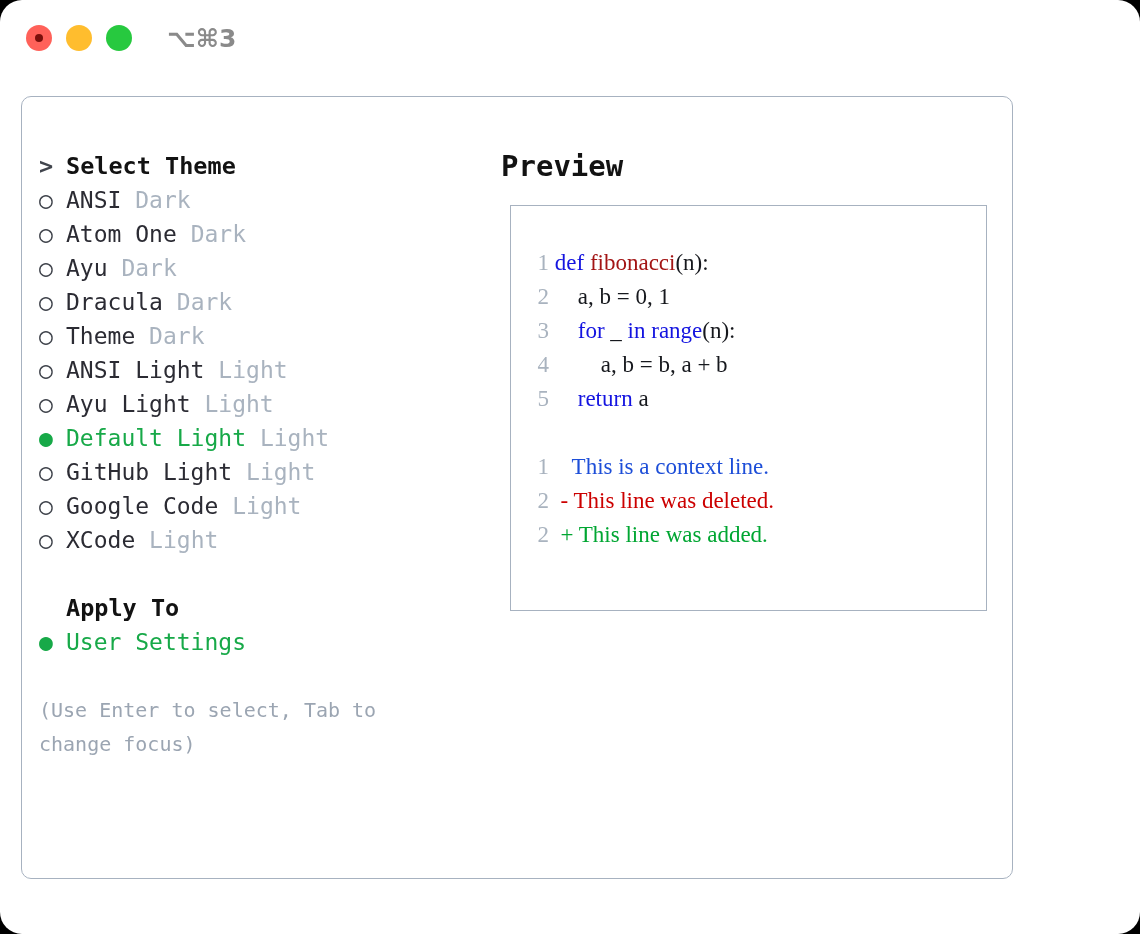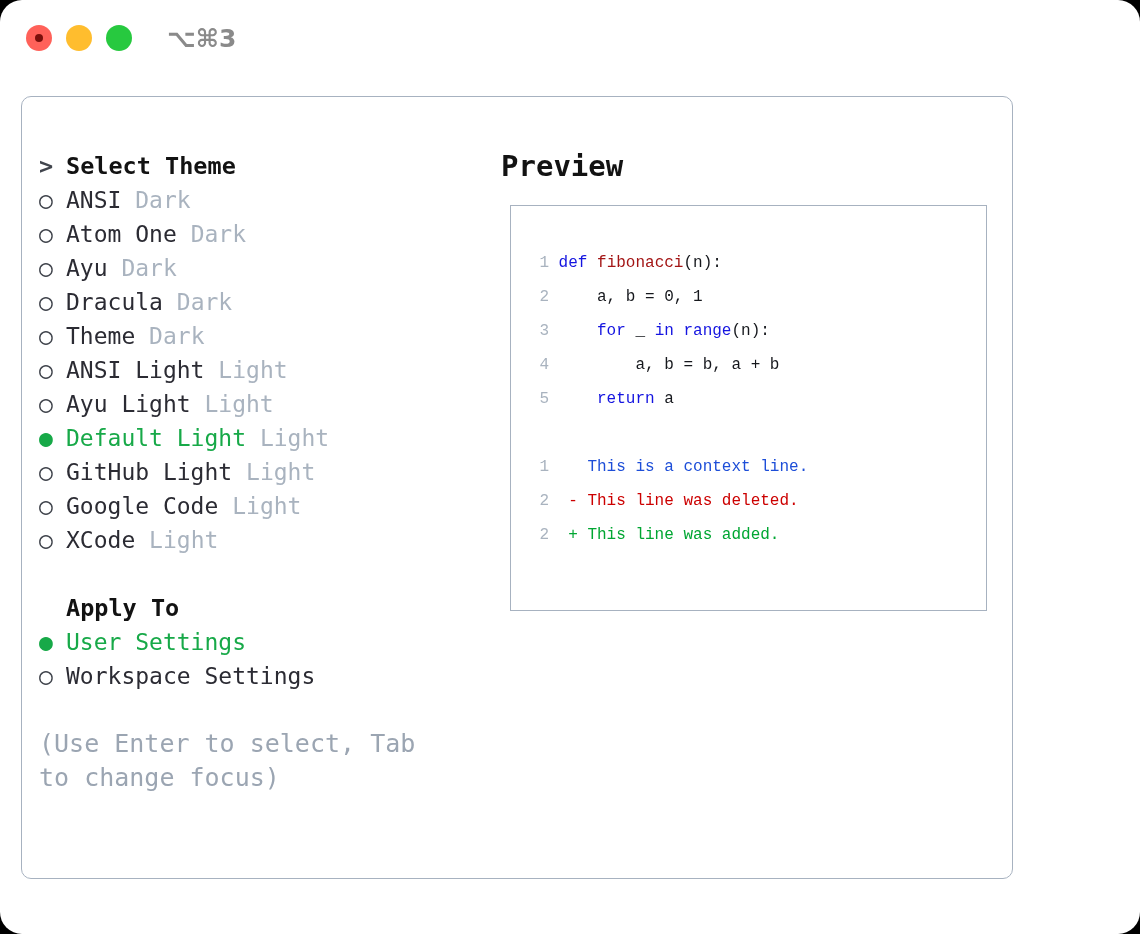--- a/index.html
+++ b/index.html
@@ -109,21 +109,21 @@
 
   #applyto-title {
     margin-top: 34px;
     padding-left: 27px;
     font-weight: bold;
     color: #121212;
   }
 
   #hint {
     margin-top: 34px;
-    font-size: 25px;
+    font-size: 20px;
     line-height: 34px;
     color: #9ba5b2;
     white-space: pre-wrap;
     width: 410px;
   }
 
   
   #right-col {
     position: absolute;
     left: 479px;
@@ -146,24 +146,24 @@
     border: 1.5px solid #a7b2c0;
     background: #ffffff;
   }
   #code-area {
     position: absolute;
     left: 12px;
     top: 40px;
     width: 460px;
   }
   .code-line {
-    font-size: 16px;
+    font-size: 23px;
     line-height: 34px;
     white-space: pre;
-    font-family: Liberation Mono, monospace;
+    font-family: Liberation Serif, serif;
   }
   .lineno {
     display: inline-block;
     width: 26px;
     text-align: right;
     color: #a9b3bf;
   }
   .kw  { color: #1414e0; }
   .fn  { color: #a31515; }
   .pl  { color: #16181d; }
@@ -201,21 +201,20 @@
           <div class="row selected"><span class="marker sel">●</span><span class="theme-name">Default Light</span><span> </span><span class="theme-cat">Light</span></div>
           <div class="row"><span class="marker">○</span><span class="theme-name">GitHub Light</span><span> </span><span class="theme-cat">Light</span></div>
           <div class="row"><span class="marker">○</span><span class="theme-name">Google Code</span><span> </span><span class="theme-cat">Light</span></div>
           <div class="row"><span class="marker">○</span><span class="theme-name">XCode</span><span> </span><span class="theme-cat">Light</span></div>
         </div>
 
       <div class="row header-row" id="applyto-title">Apply To</div>
 
       <div id="apply-list">
           <div class="row selected"><span class="marker sel">●</span><span class="theme-name">User Settings</span></div>
-          <div class="row"><span class="marker">○</span><span class="theme-name">Workspace Settings</span></div>
         </div>
 
       <div id="hint">(Use Enter to select, Tab to change focus)</div>
     </div>
 
     <div id="right-col">
       <div id="preview-title">Preview</div>
 
       <div id="preview-box">
         <div id="code-area">

